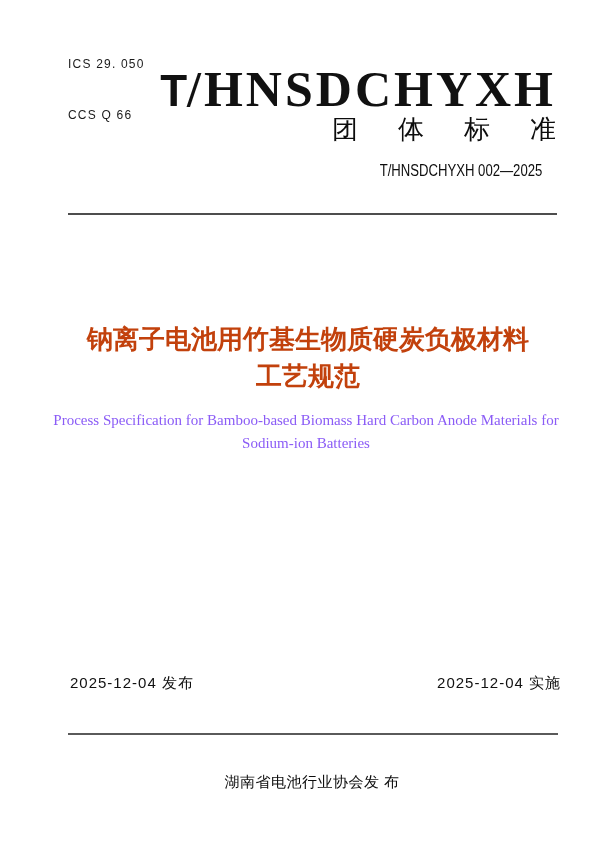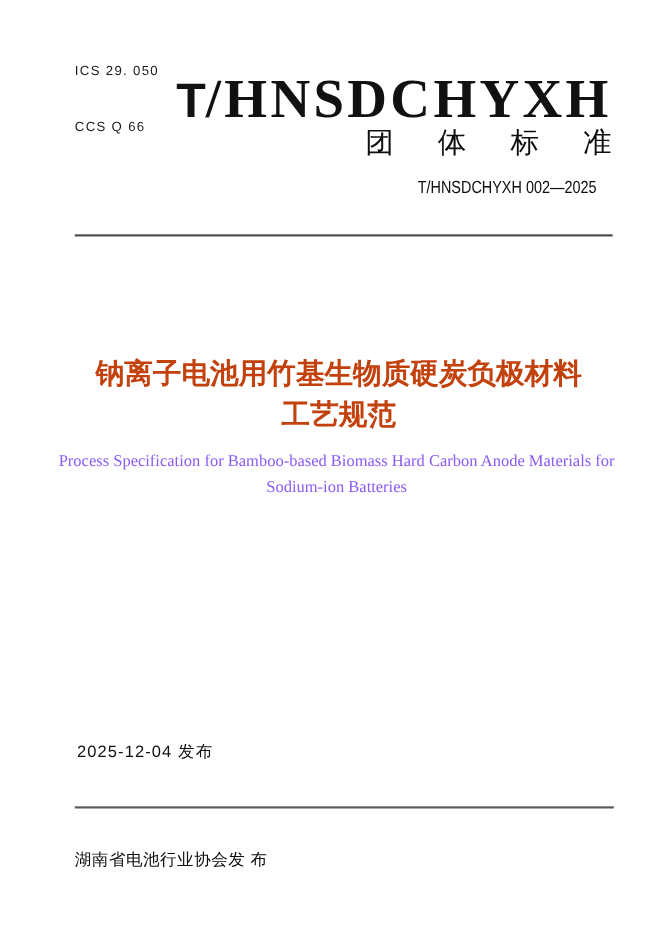--- a/index.html
+++ b/index.html
@@ -136,20 +136,21 @@
     background: #5a5a5a;
   }
 
   
   .publisher-row {
     position: absolute;
     left: 68px;
     width: 488px;
     top: 772px;
     display: flex;
+    justify-content: center;
     font-size: 15px;
     line-height: 19px;
     letter-spacing: 0.5px;
     color: #0d0d0d;
     font-weight: 500;
   }
 </style>
 </head>
 <body>
 
@@ -174,20 +175,21 @@
 <div class="rule-top"></div>
 
 <div class="title-zh">钠离子电池用竹基生物质硬炭负极材料
 工艺规范</div>
 
 <div class="title-en">Process Specification for Bamboo-based Biomass Hard Carbon Anode Materials for
 Sodium-ion Batteries</div>
 
 <div class="date-row">
   <span>2025-12-04 发布</span>
+  <span>2025-12-04 实施</span>
 </div>
 
 <div class="rule-bottom"></div>
 
 <div class="publisher-row">
   <span>湖南省电池行业协会</span>
   <span>发 布</span>
 </div>
 
 </body></html>

